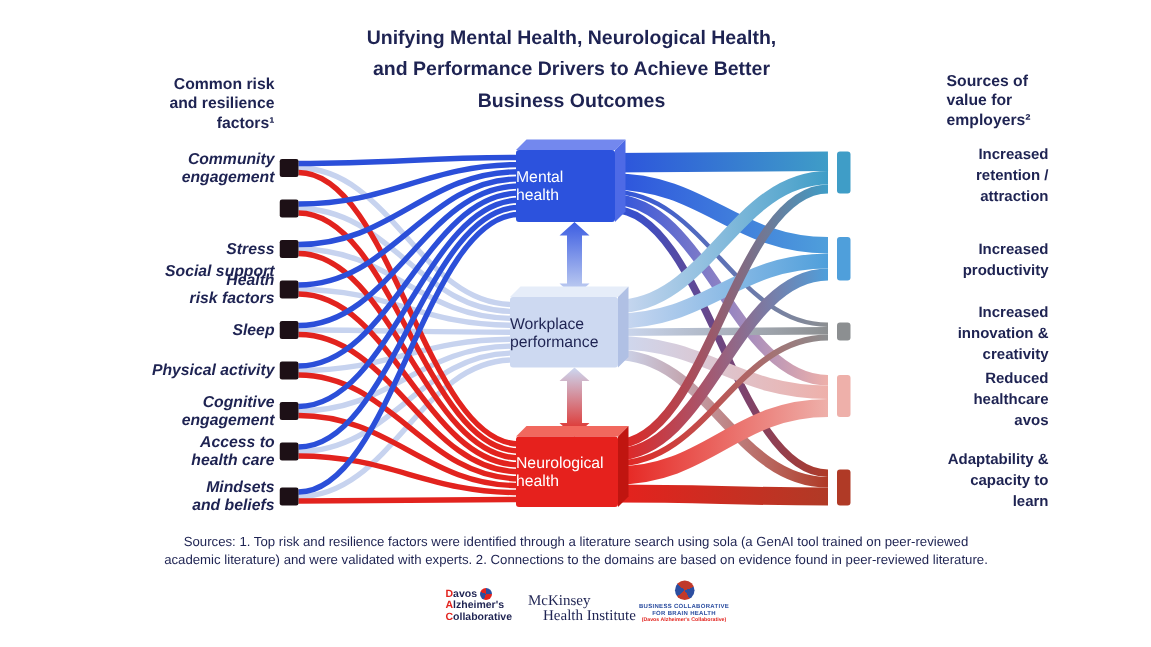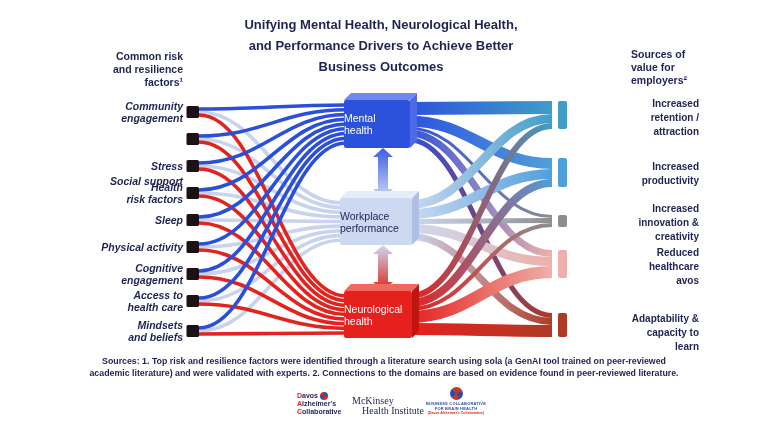--- a/index.html
+++ b/index.html
@@ -11,21 +11,21 @@
          font-weight:700;color:#1e2352;}
   .colhead{font-size:10.5px;line-height:13px;font-weight:700;color:#1e2352;}
   #left-head{left:60px;top:50px;width:123px;text-align:right;}
   #right-head{left:583px;top:48px;width:100px;text-align:left;margin-left:48px;}
   .srclabel{position:absolute;left:58px;width:125px;text-align:right;font-size:10.5px;
             line-height:12px;font-weight:700;color:#1e2352;font-style:italic;}
   .outlabel{position:absolute;left:579px;width:120px;text-align:right;font-size:10px;
             line-height:14px;font-weight:700;color:#1e2352;}
   .domlabel{position:absolute;text-align:left;font-size:10.5px;line-height:12px;font-weight:400;}
   .footnote{left:84px;top:356px;width:600px;text-align:center;font-size:8.8px;line-height:11.5px;
-            font-weight:700;color:#1e2352;}
+            font-weight:400;color:#1e2352;}
   .logo-davos{left:297px;top:392px;font-size:7px;line-height:7.5px;font-weight:700;color:#1e2352;}
   .logo-davos .red{color:#e2231e;}
   .globe{display:inline-block;width:8px;height:8px;border-radius:50%;
          background:conic-gradient(#2c4ea0 0 90deg,#e2231e 90deg 200deg,#2c4ea0 200deg 290deg,#e2231e 290deg 360deg);
          vertical-align:middle;margin-left:2px;}
   .logo-mck{left:352px;top:396px;font-family:"Liberation Serif",serif;font-size:10px;
             line-height:9.5px;color:#1e2352;}
   .logo-mck .l2{margin-left:10px;}
   .logo-bcbh{left:424px;top:387px;width:64px;text-align:center;}
   .bcbh-globe{width:13px;height:13px;border-radius:50%;margin:0 auto 2px auto;
@@ -254,21 +254,21 @@
       <div class="outlabel" style="top: 202px;">
         <div>Increased</div>
         <div>innovation &amp;</div>
         <div>creativity</div>
       </div>
       <div class="outlabel" style="top: 246px;">
         <div>Reduced</div>
         <div>healthcare</div>
         <div>avos</div>
       </div>
-      <div class="outlabel" style="top: 312px;">
+      <div class="outlabel" style="top: 300px;">
         <div>Adaptability &amp;</div>
         <div>capacity to</div>
         <div>learn</div>
       </div>
     </div>
   <div id="dom-labels">
       <div class="domlabel" style="left: 344px; width: 66px; top: 112px; color: rgb(255, 255, 255);">
         <div>Mental</div>
         <div>health</div>
       </div>

